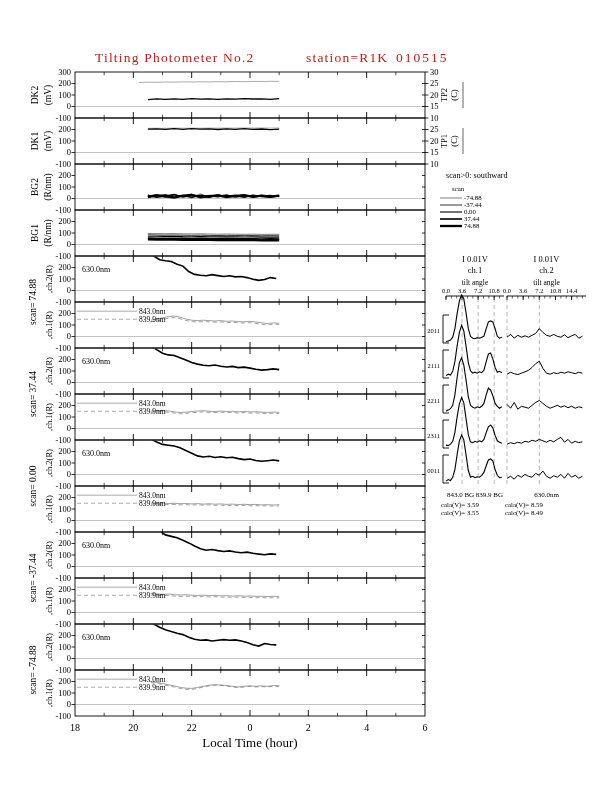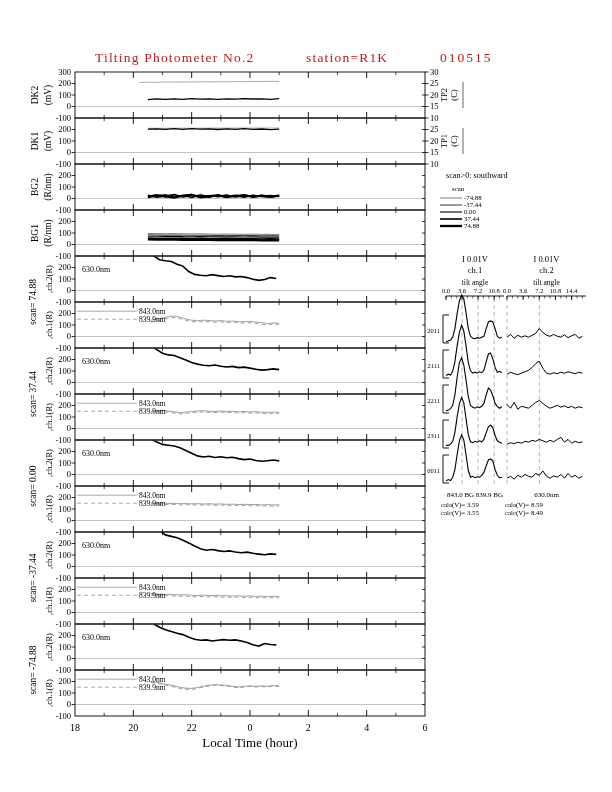--- a/index.html
+++ b/index.html
@@ -1,21 +1,21 @@
 <!DOCTYPE html>
 <html><head>
 <meta charset="utf-8">
 <style>
   html,body{margin:0;padding:0;background:#e8e8e8;}
   .page{position:relative;width:612px;height:792px;background:#ffffff;margin:0 auto;
         font-family:"Liberation Serif","DejaVu Serif",serif;color:#b91c1c;overflow:hidden;}
   .hdr{position:absolute;top:50px;font-size:13.5px;letter-spacing:1.2px;white-space:nowrap;}
   .hdr-main{left:95px;}
   .hdr-station{left:306px;}
-  .hdr-date{left:440px;letter-spacing:2px;}
+  .hdr-date{left:396px;letter-spacing:2px;}
   svg{position:absolute;left:0;top:0;}
 </style>
 </head>
 <body>
 
 <div class="page">
   <span class="hdr hdr-main">Tilting Photometer No.2</span>
   <span class="hdr hdr-station">station=R1K</span>
   <span class="hdr hdr-date">010515</span>
   <svg id="chart" width="612" height="792" viewBox="0 0 612 792">

